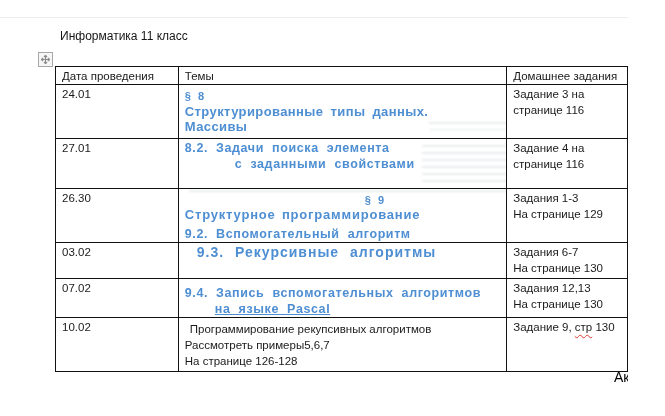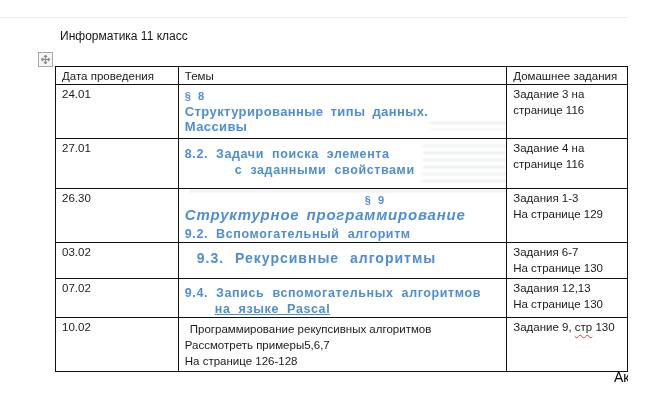--- a/index.html
+++ b/index.html
@@ -15,24 +15,24 @@
   table.sched td, table.sched th{border:1.5px solid #111;vertical-align:top;text-align:left;
       font-weight:normal;font-size:11.5px;line-height:16px;padding:1px 4px 0 6px;overflow:hidden;}
   th.hdr{height:13px;line-height:13px;padding-top:0;}
   .c1{width:123px;} .c2{width:329px;} .c3{width:121px;}
   tr.r1 td{height:52px;} tr.r2 td{height:48px;} tr.r3 td{height:47px;}
   tr.r4 td{height:34px;} tr.r5 td{height:35px;} tr.r6 td{height:52px;}
   td.topic{padding-left:8px;position:relative;}
   
   .b{color:#4e8ed2;font-weight:bold;}
   .sec{font-size:11px;letter-spacing:2px;}
-  .mt2{margin-top:2px;} .mt3{margin-top:5px;} .mt5{margin-top:5px;} .mt6{margin-top:6px;}
+  .mt2{margin-top:2px;} .mt3{margin-top:5px;} .mt5{margin-top:5px;} .mt6{}
   .t-md{font-size:13px;letter-spacing:0.4px;word-spacing:3px;line-height:15px;}
   .t-lg{font-size:12.5px;letter-spacing:0.6px;word-spacing:4px;line-height:16px;}
-  .t-sm{font-size:15px;letter-spacing:0.8px;word-spacing:2px;line-height:13px;font-style:italic;}
+  .t-sm{font-size:13px;letter-spacing:0.8px;word-spacing:2px;line-height:13px;}
   .t-xl{font-size:14px;letter-spacing:1px;word-spacing:6px;margin-left:12px;}
   .sec-right{margin-left:180px;}
   .ind1{margin-left:50px;} .ind2{margin-left:30px;text-decoration:underline;}
   .plainline{line-height:16px;}
   .lead{padding-left:5px;}
   
   .artifact{position:absolute;opacity:.5;filter:blur(1px);pointer-events:none;
     background:repeating-linear-gradient(180deg,#d4d7da 0 2px,transparent 2px 7px);}
   .a1{left:250px;top:37px;width:130px;height:8px;}
   .a2{left:243px;top:6px;width:85px;height:38px;}

